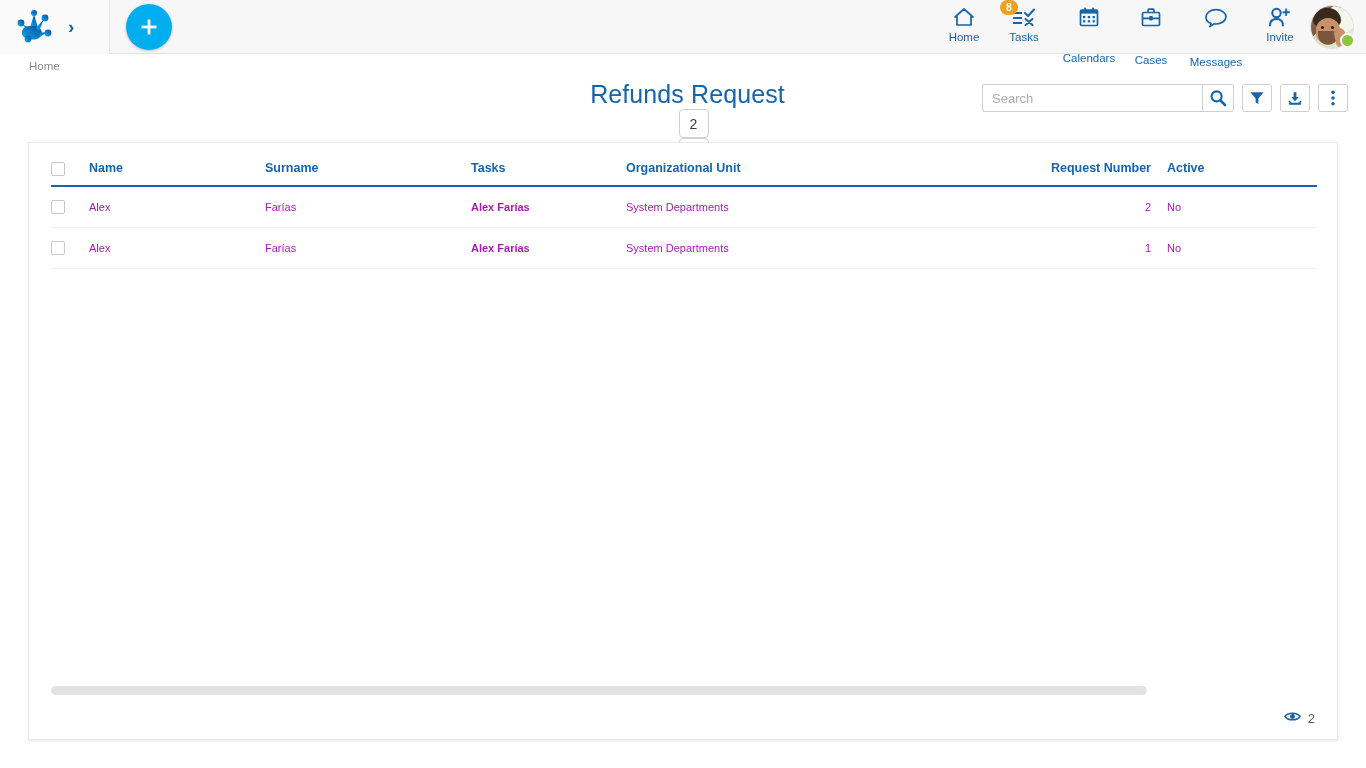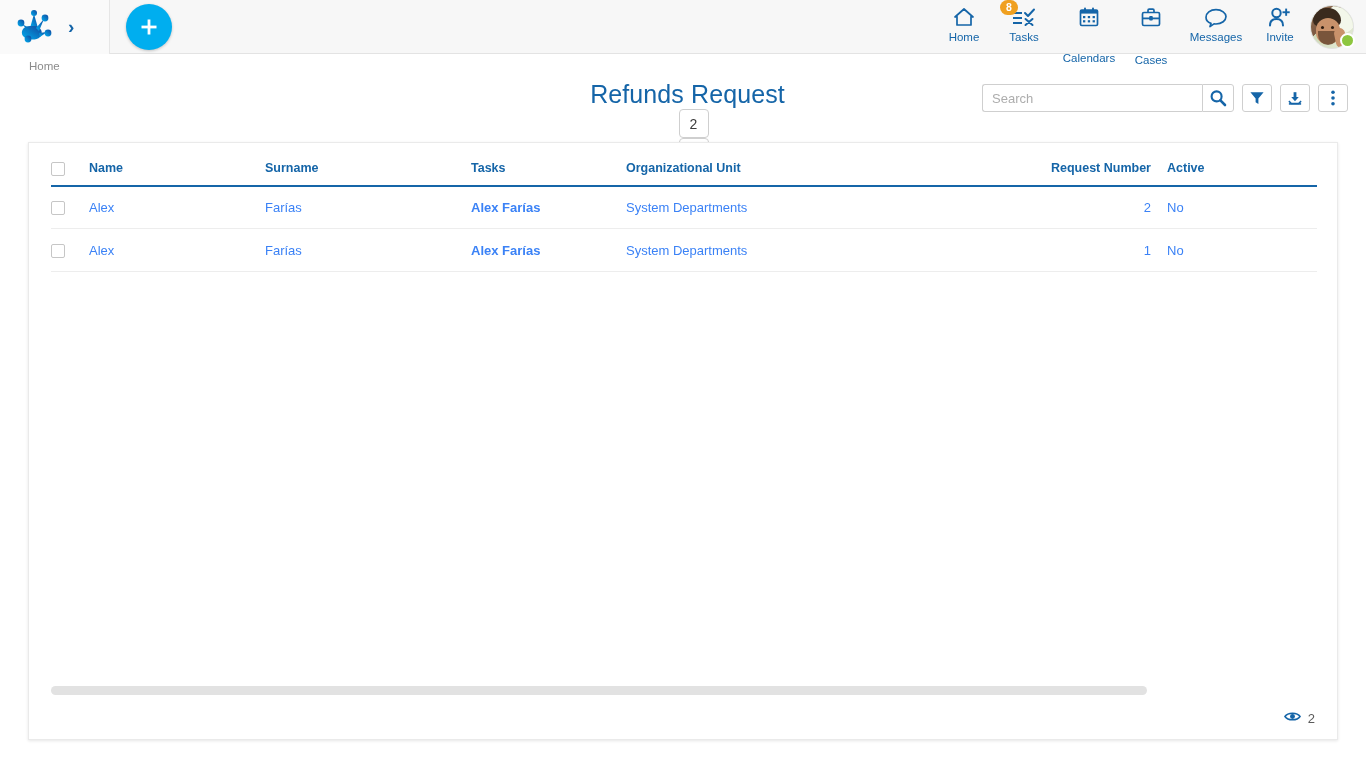--- a/index.html
+++ b/index.html
@@ -51,21 +51,21 @@
     padding: 4px 2px 0 2px;
     display: flex; flex-direction: column; align-items: center;
     cursor: pointer; text-decoration: none;
   }
   .nav-item .nav-ico { height: 26px; display:flex; align-items:center; justify-content:center; }
   .nav-item .nav-lbl {
     margin-top: 1px;
     font-size: 11.5px; color: #1565a8; white-space: nowrap;
   }
   .nav-item.cases { width: 54px; gap: 23px; }
-  .nav-item.messages { width: 76px; }
+  .nav-item.messages { width: 76px; gap: 25px; }
   .nav-item.calendars { width: 70px; gap: 21px; }
   .nav-item.invite { width: 52px; }
   .badge-tasks {
     position: absolute; left: 6px; top: 0px;
     background: #f0a020; color: #fff;
     font-size: 10.5px; font-weight: bold;
     border-radius: 9px; padding: 1px 6px 2px 6px;
     line-height: 1.15;
     z-index: 3;
   }
@@ -161,21 +161,21 @@
   }
   .grid { position: absolute; left: 22px; top: 12px; width: 1266px; }
   table.tbl { width: 1266px; border-collapse: collapse; table-layout: fixed; }
   table.tbl th {
     font-size: 12.5px; color: #1565a8; font-weight: bold;
     text-align: left; padding: 6px 0 9px 0;
     border-bottom: 2px solid #1565a8;
     white-space: nowrap;
   }
   table.tbl td {
-    font-size: 13px; color: #3b82f6;
+    font-size: 11px; color: #a21caf;
     padding: 13px 0 13px 0;
     border-bottom: 1px solid #ededed;
     white-space: nowrap;
     margin-top: 43px;
   }
   table.tbl tr.row:last-child td { border-bottom: 1px solid #ededed; }
   .col-chk  { width: 38px; }
   .col-name { width: 176px; }
   .col-sur  { width: 206px; }
   .col-user { width: 155px; font-weight: bold; }

